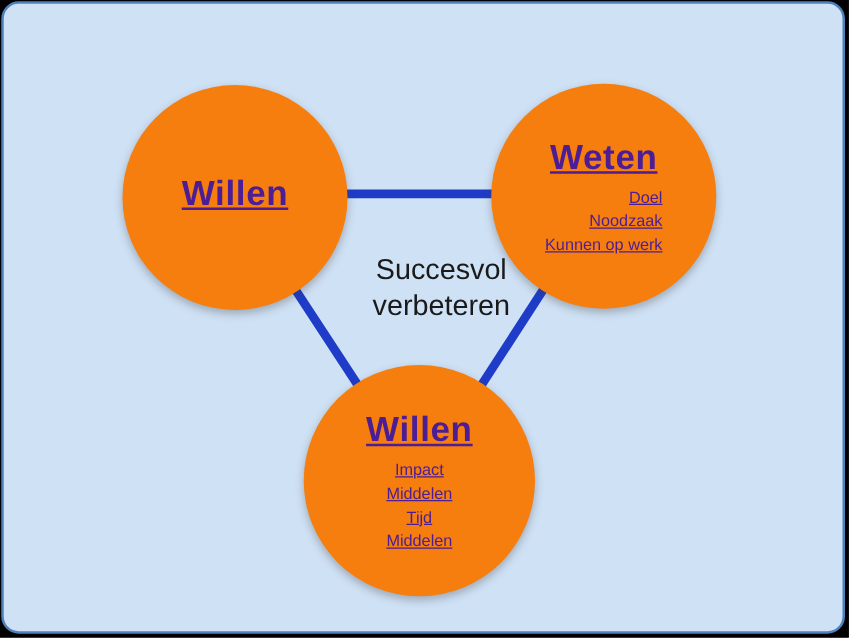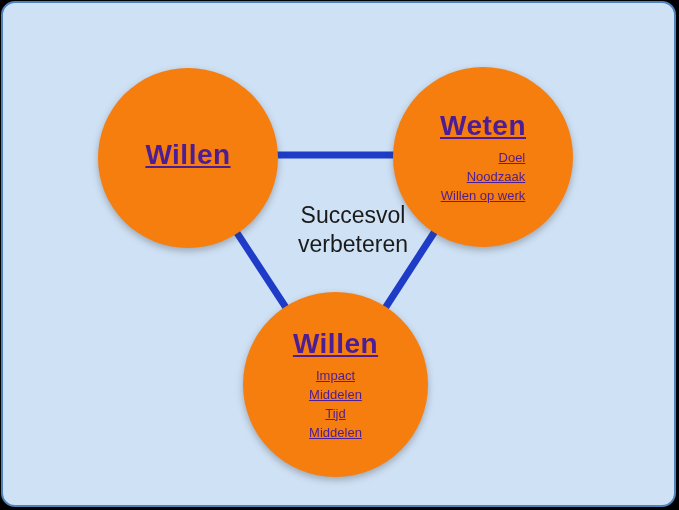--- a/index.html
+++ b/index.html
@@ -90,21 +90,21 @@
 
     <div class="node node-willen">
       <div class="node-title">Willen</div>
     </div>
 
     <div class="node node-weten">
       <div class="node-title">Weten</div>
       <div class="node-sub">
         <div>Doel</div>
         <div>Noodzaak</div>
-        <div>Willen op werk</div>
+        <div>Kunnen op werk</div>
       </div>
     </div>
 
     <div class="node node-kunnen">
       <div class="node-title">Willen</div>
       <div class="node-sub">
         <div>Impact</div>
         <div>Middelen</div>
         <div>Tijd</div>
         <div>Middelen</div>

